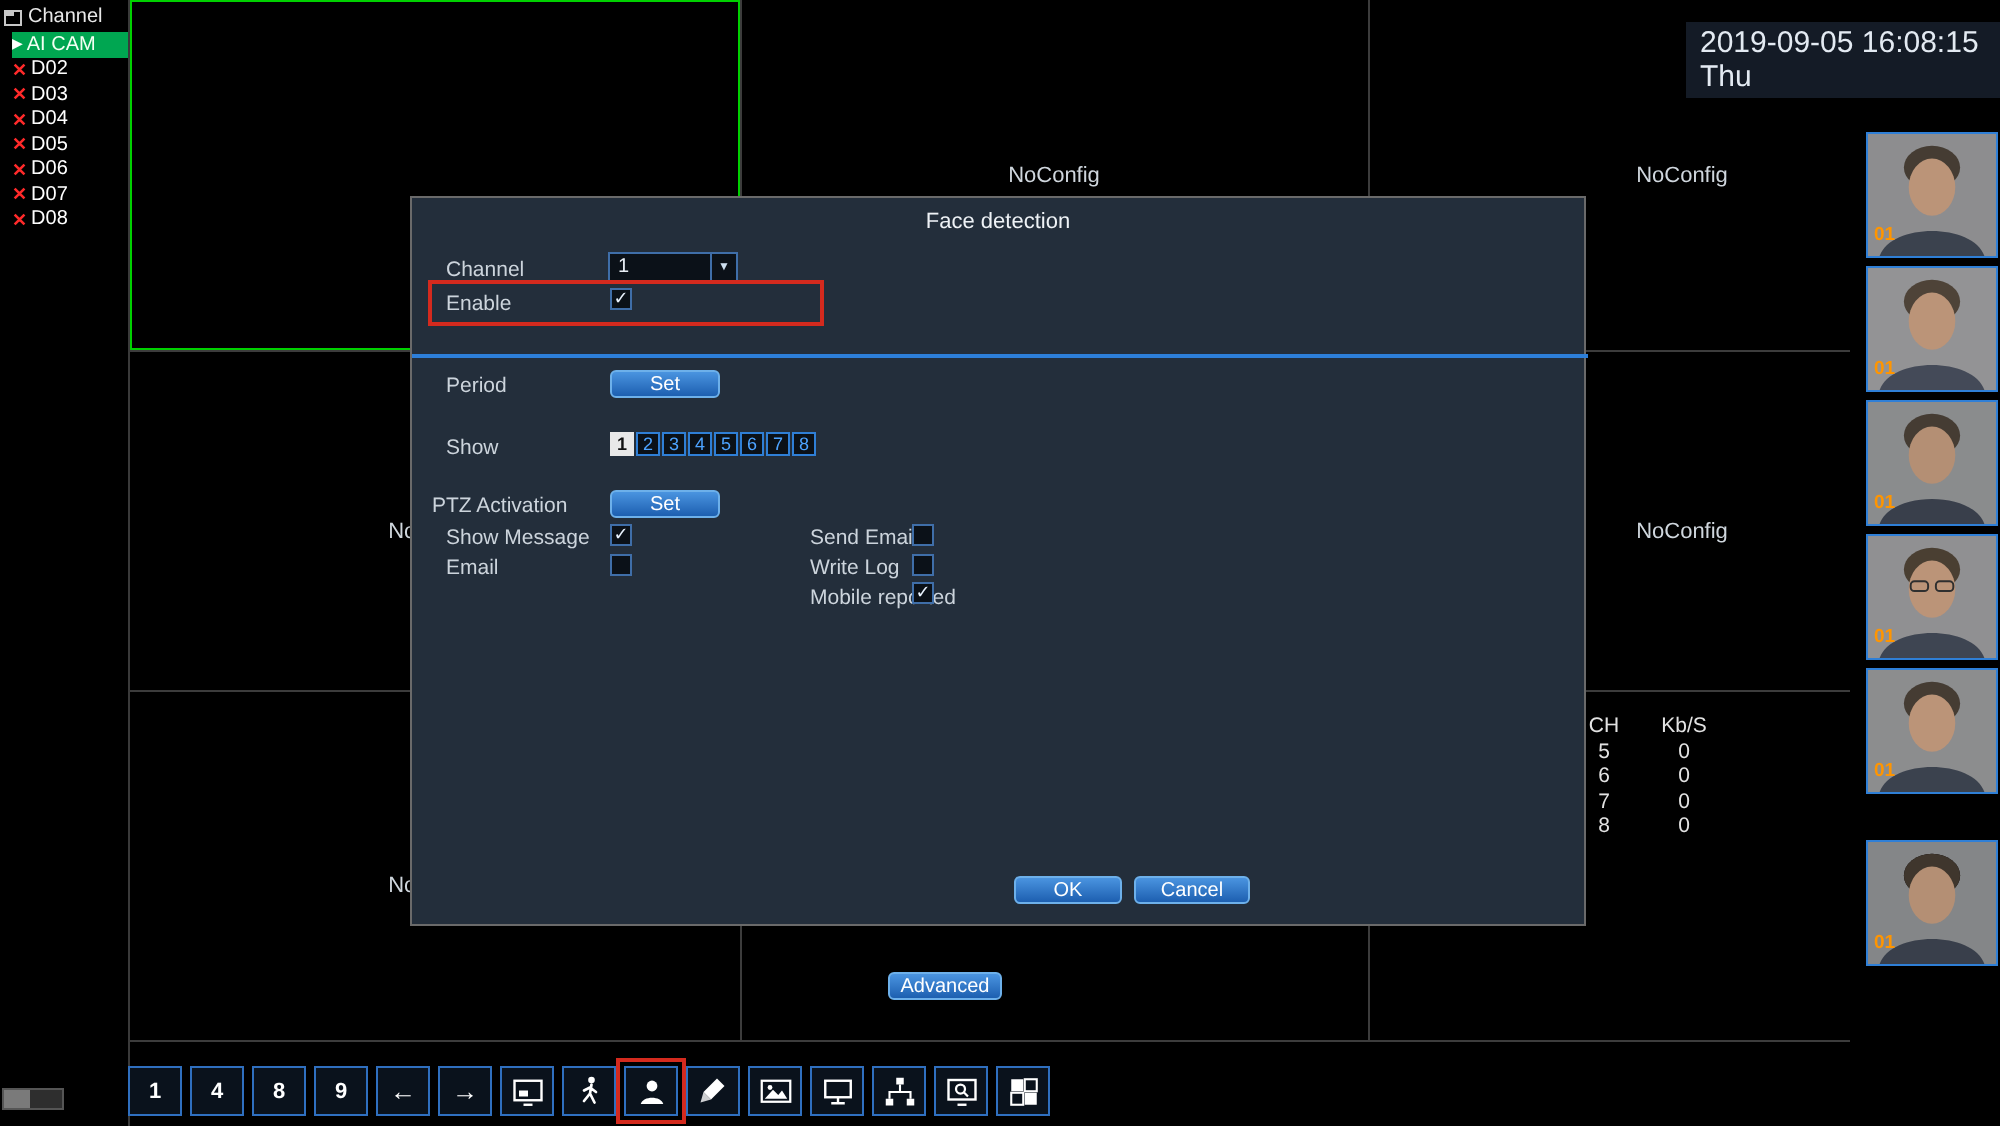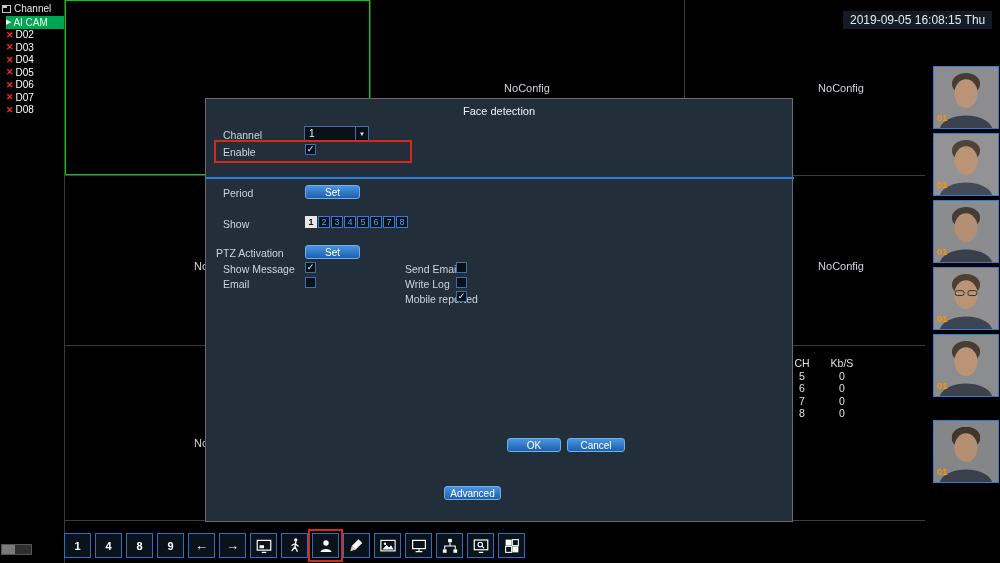--- a/index.html
+++ b/index.html
@@ -20,36 +20,36 @@
   .tree li.selected { background:#00a651; color:#f2fff2; }
   .arrow-glyph { font-size:7px; margin-right:2px; color:#fff; font-style:normal; }
   .x-glyph { color:#ff2a2a; font-size:9px; font-weight:bold; margin-right:2px; font-style:normal; }
   .mini-scroll { position:absolute; left:1px; top:544px; width:31px; height:11px; background:#2e2e2e; border:1px solid #555; display:flex; }
   .mini-handle { width:13px; height:100%; background:#7a7a7a; }
 
   
   .gridline { position:absolute; background:#3c3c3c; z-index:1; }
   .selected-cell { position:absolute; left:65px; top:0; width:305px; height:175px; border:1px solid #00d000; z-index:2; }
   .noconfig { position:absolute; transform:translate(-50%,-50%); font-size:11px; color:#cfd6dd; z-index:3; white-space:nowrap; }
-  .timestamp { position:absolute; left:843px; top:11px; background:#141b26; color:#e3eaf2; font-size:12px; padding:2px 7px; z-index:6; }
+  .timestamp { position:absolute; left:843px; top:11px; background:#141b26; color:#e3eaf2; font-size:15px; padding:2px 7px; z-index:6; }
 
   
   .stats { position:absolute; left:780px; top:357px; z-index:4; font-size:10.5px; color:#e2e2e2; line-height:12.5px; }
   .stats-row { display:flex; }
   .stats-ch { width:44px; text-align:center; }
   .stats-kbs { width:36px; text-align:center; }
 
   
   .thumb-strip { position:absolute; left:925px; top:0; width:75px; height:563px; background:#000; z-index:5; }
   .thumb { position:absolute; left:8px; width:66px; height:63px; border:1px solid #2f7fd6; cursor:pointer; }
   .thumb svg { display:block; width:100%; height:100%; }
   .thumb-label { position:absolute; left:3px; top:1px; color:#ff9500; font-size:9.5px; font-weight:bold;margin-top:44px; }
 
   
-  .dialog { position:absolute; left:205px; top:98px; width:588px; height:424px; background:#232e3b; border:1px solid #6a6a6a; z-index:20; font-size:10.5px; color:#ccd4dc; }
+  .dialog { position:absolute; left:205px; top:98px; width:588px; height:365px; background:#232e3b; border:1px solid #6a6a6a; z-index:20; font-size:10.5px; color:#ccd4dc; }
   .dialog-title { position:absolute; top:6px; left:0; width:100%; text-align:center; color:#eef2f6; font-size:11px; }
   .dlg-label { position:absolute; white-space:nowrap; }
   .sep { position:absolute; left:0; top:78px; width:588px; height:2px; background:#2d7fd9; }
   .red-rect { position:absolute; border:2px solid #d42a1e; z-index:3; pointer-events:none; }
   .dropdown { position:absolute; left:98px; top:27px; width:65px; height:15px; background:#0b1118; border:1px solid #3f6ea8; display:flex; align-items:center; cursor:pointer; }
   .dropdown .val { flex:1; padding-left:4px; font-size:10px; color:#e8eef4; }
   .dropdown .dd-arrow { width:13px; height:100%; border-left:1px solid #3f6ea8; display:flex; align-items:center; justify-content:center; font-size:6px; color:#cfe0f0; font-style:normal; }
   .cb { position:absolute; width:11px; height:11px; background:#0b1118; border:1px solid #3f6ea8; display:flex; align-items:center; justify-content:center; cursor:pointer; }
   .cb i { font-style:normal; font-size:9px; line-height:9px; color:#eaf4ff; }
   .btn { position:absolute; height:14px; background:linear-gradient(#4a94e0,#1d5fb0); border:1px solid #6db0ea; border-radius:3px; color:#fff; font-size:10px; display:flex; align-items:center; justify-content:center; cursor:pointer; }

